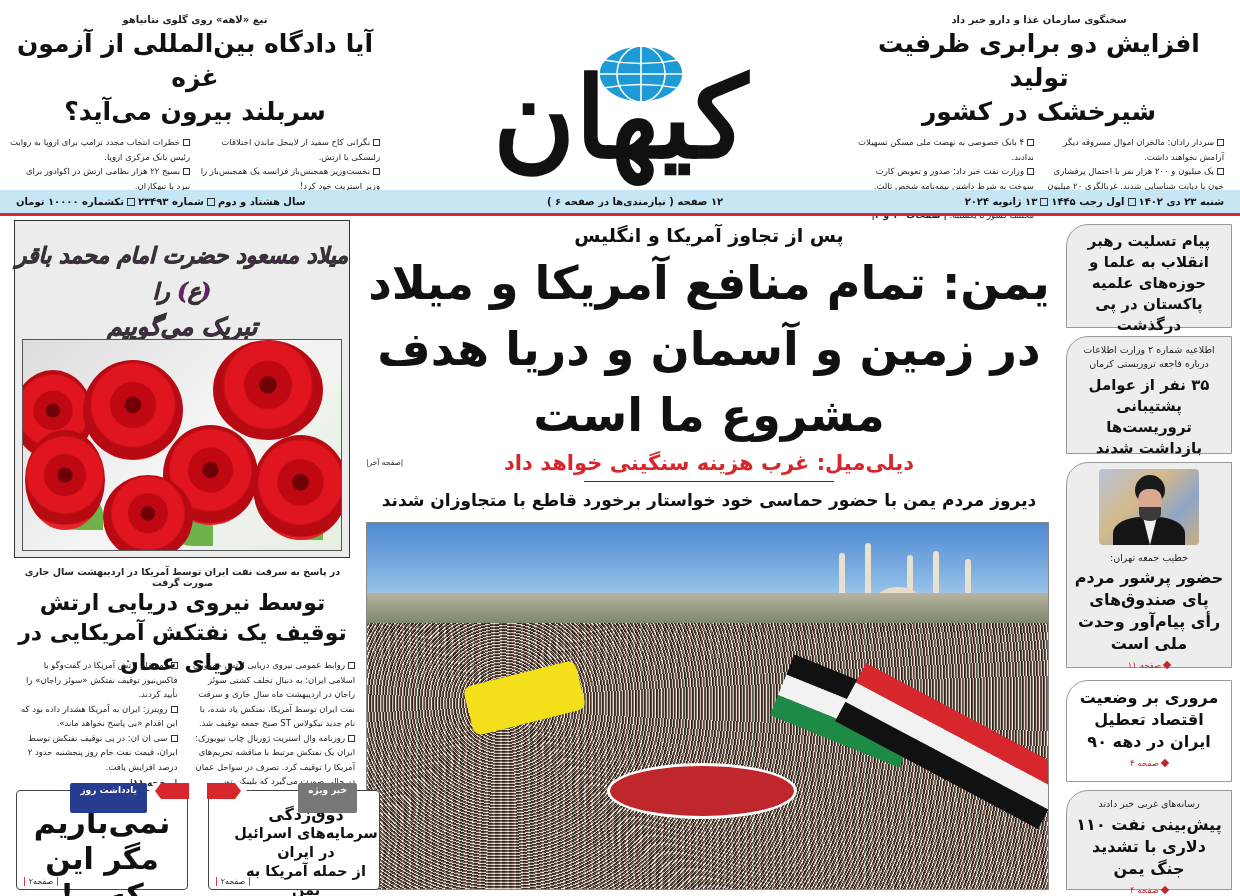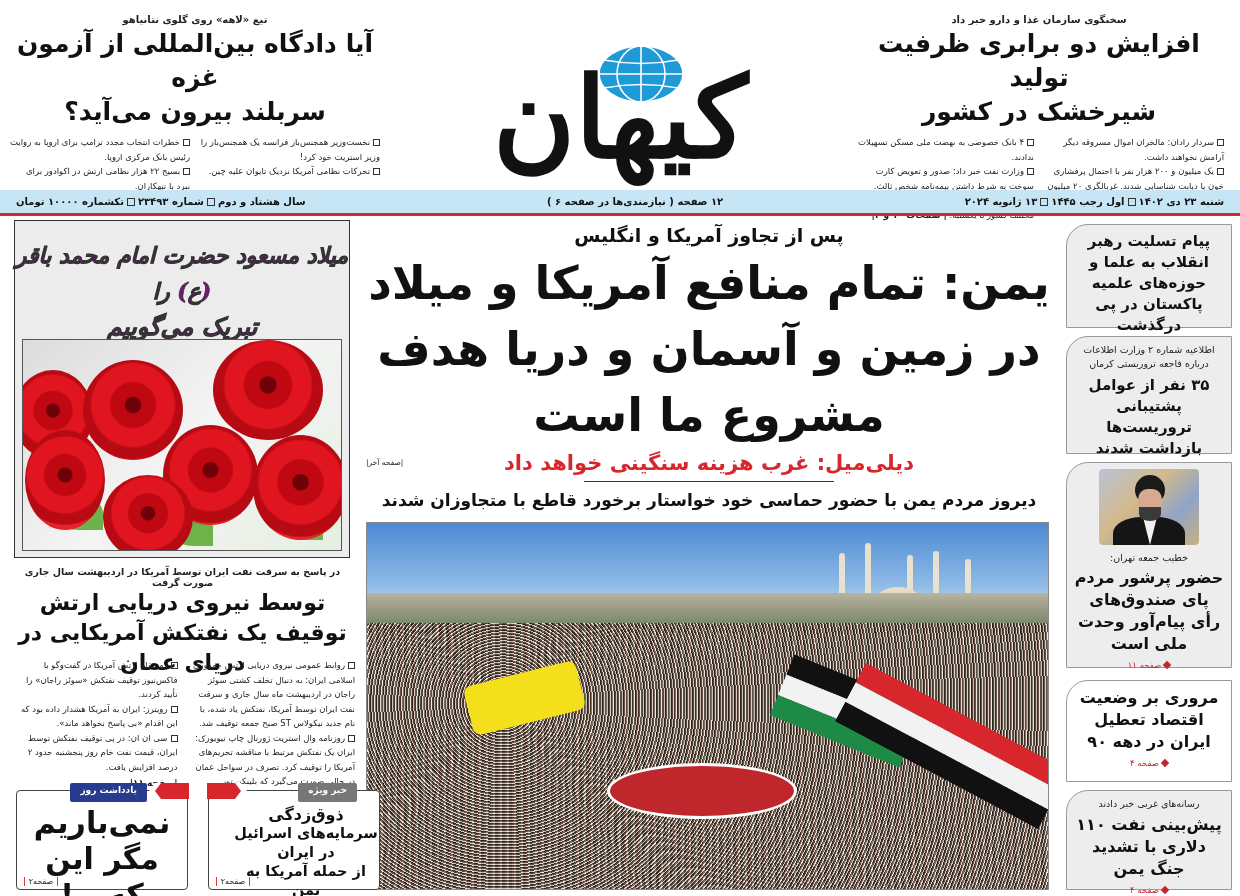--- a/index.html
+++ b/index.html
@@ -81,21 +81,21 @@
   .rose { position: absolute; border-radius: 50%; background: radial-gradient(circle at 50% 45%, #6e0008 0 10%, #c00812 12% 30%, #e01520 32% 55%, #b70a12 58% 72%, #e4242c 74% 100%); }
   .leaf { position: absolute; background: #6fb24a; border-radius: 0 60% 0 60%; }
 
   .left-story { position: absolute; left: 10px; top: 566px; width: 345px; text-align: center; }
   .left-kicker { font-size: 9.5px; color: #222; font-weight: bold; }
   .left-title { font-size: 22px; font-weight: bold; line-height: 30px; color: #111; letter-spacing: -0.6px; }
   .left-cols { position: absolute; left: 10px; top: 658px; width: 345px; display: flex; gap: 10px; text-align: right; }
   .left-cols .col { flex: 1; }
 
   .mini-box { position: absolute; top: 790px; width: 172px; height: 100px; border: 1.5px solid #444; border-radius: 4px; background: #fff; text-align: center; padding-top: 14px; }
-  .mini-tag { position: absolute; top: -7px; height: 19px; padding: 0 10px; font-size: 9px; font-weight: bold; color: #fff; line-height: 15px; }
+  .mini-tag { position: absolute; top: -7px; height: 30px; padding: 0 10px; font-size: 9px; font-weight: bold; color: #fff; line-height: 15px; }
   .mini-tag.blue { background: #283c8f; left: 40px; }
   .mini-tag.grey { background: #777; left: 22px; }
   .mini-title-big { font-size: 30px; font-weight: bold; line-height: 36px; color: #111; }
   .mini-title-med { font-size: 14.5px; font-weight: bold; line-height: 19px; color: #111; }
   .mini-ref { position: absolute; left: 6px; bottom: 3px; font-size: 8px; color: #222; }
   .mini-ref .bar { color: #d8262d; font-weight: bold; }
 </style>
 </head>
 <body>
 
@@ -134,20 +134,21 @@
 </div>
 
 <section class="top-story left">
   <div class="kicker-sm">تیغ «لاهه» روی گلوی نتانیاهو</div>
   <div class="headline-top">
     <div>آیا دادگاه بین‌المللی از آزمون غزه</div>
     <div>سربلند بیرون می‌آید؟</div>
   </div>
   <div class="bullets-2col">
     <div class="col">
+      <div class="bullet"><span class="sq"></span><span>نگرانی کاخ سفید از لاینحل ماندن اختلافات زلنسکی با ارتش.</span></div>
       <div class="bullet"><span class="sq"></span><span>نخست‌وزیر همجنس‌باز فرانسه یک همجنس‌باز را وزیر استریت خود کرد!</span></div>
       <div class="bullet"><span class="sq"></span><span>تحرکات نظامی آمریکا نزدیک تایوان علیه چین.</span></div>
     </div>
     <div class="col">
       <div class="bullet"><span class="sq"></span><span>خطرات انتخاب مجدد ترامپ برای اروپا به روایت رئیس بانک مرکزی اروپا.</span></div>
       <div class="bullet"><span class="sq"></span><span>بسیج ۲۲ هزار نظامی ارتش در اکوادور برای نبرد با تبهکاران.</span></div>
       <div class="page-ref">| صفحه آخر|</div>
     </div>
   </div>
 </section>

